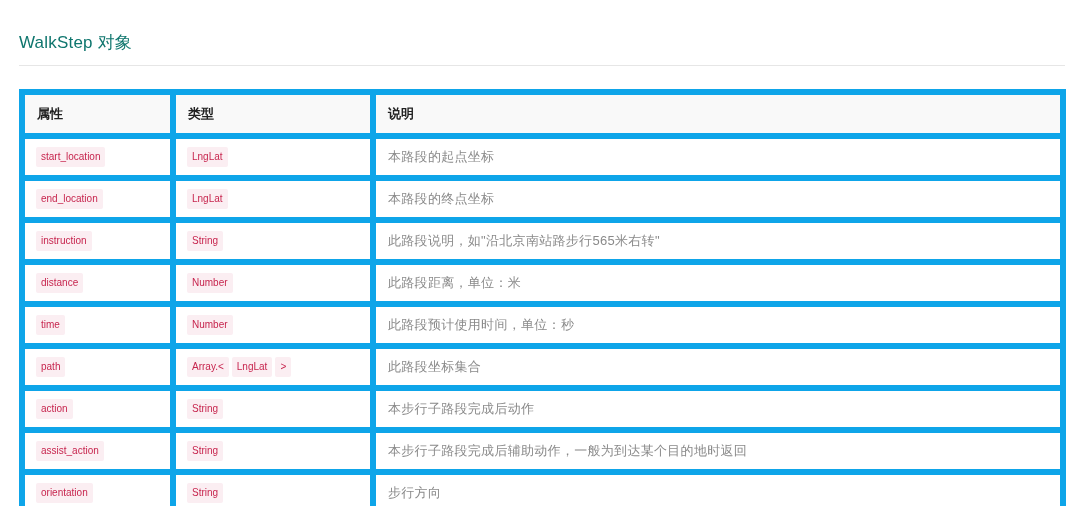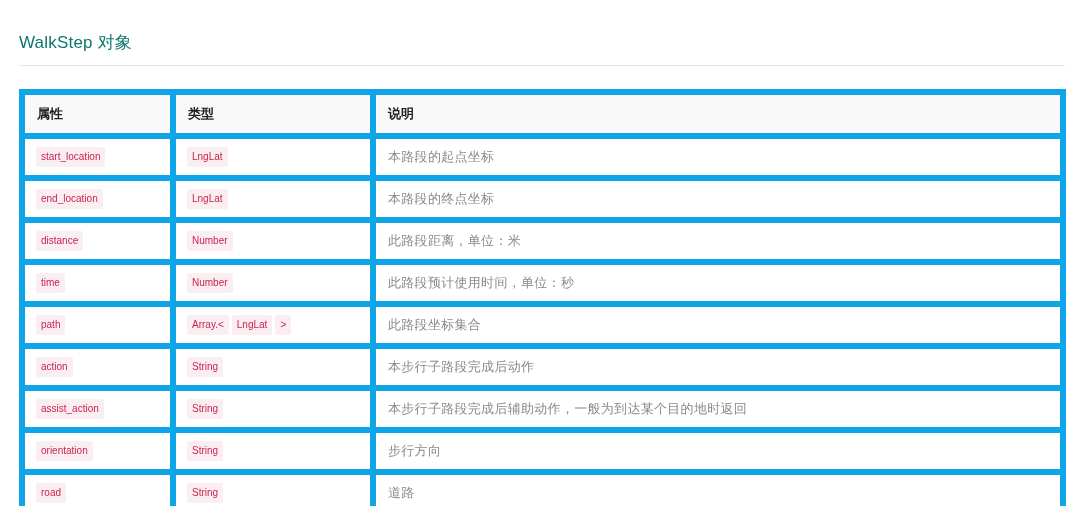--- a/index.html
+++ b/index.html
@@ -154,20 +154,25 @@
           <td class="attr-cell"><span class="code">start_location</span></td>
           <td class="type-cell"><span class="code">LngLat</span></td>
           <td class="desc-cell">本路段的起点坐标</td>
         </tr>
         <tr>
           <td class="attr-cell"><span class="code">end_location</span></td>
           <td class="type-cell"><span class="code">LngLat</span></td>
           <td class="desc-cell">本路段的终点坐标</td>
         </tr>
         <tr>
+          <td class="attr-cell"><span class="code">instruction</span></td>
+          <td class="type-cell"><span class="code">String</span></td>
+          <td class="desc-cell">此路段说明，如"沿北京南站路步行565米右转"</td>
+        </tr>
+        <tr>
           <td class="attr-cell"><span class="code">distance</span></td>
           <td class="type-cell"><span class="code">Number</span></td>
           <td class="desc-cell">此路段距离，单位：米</td>
         </tr>
         <tr>
           <td class="attr-cell"><span class="code">time</span></td>
           <td class="type-cell"><span class="code">Number</span></td>
           <td class="desc-cell">此路段预计使用时间，单位：秒</td>
         </tr>
         <tr>

